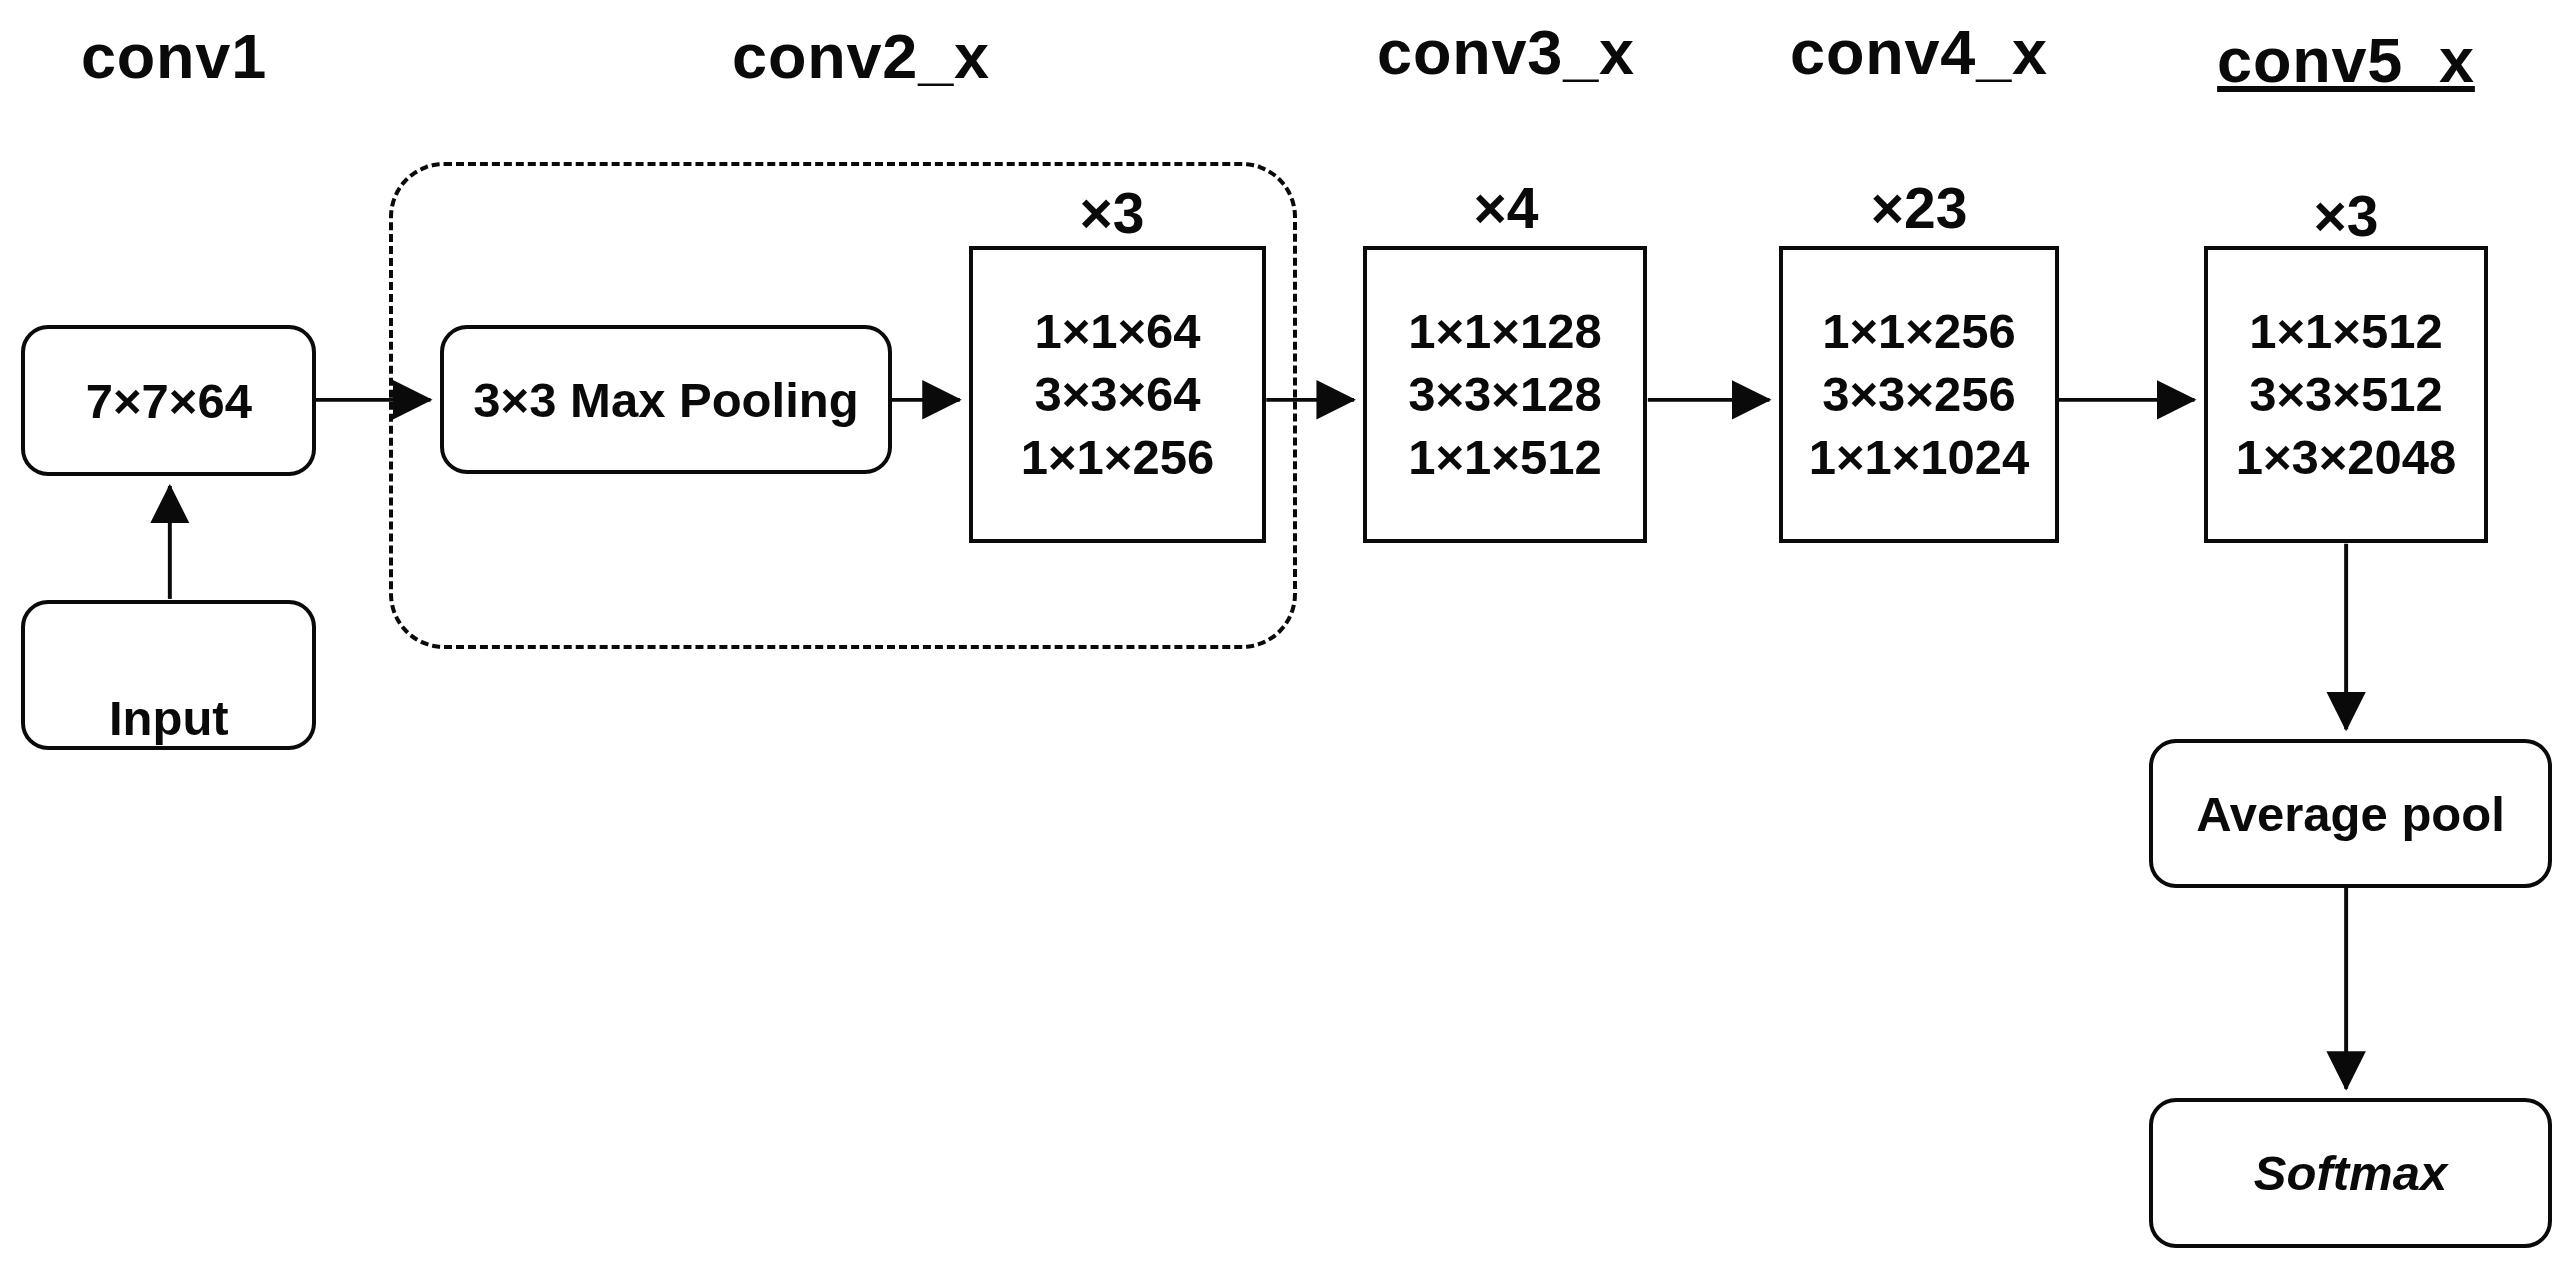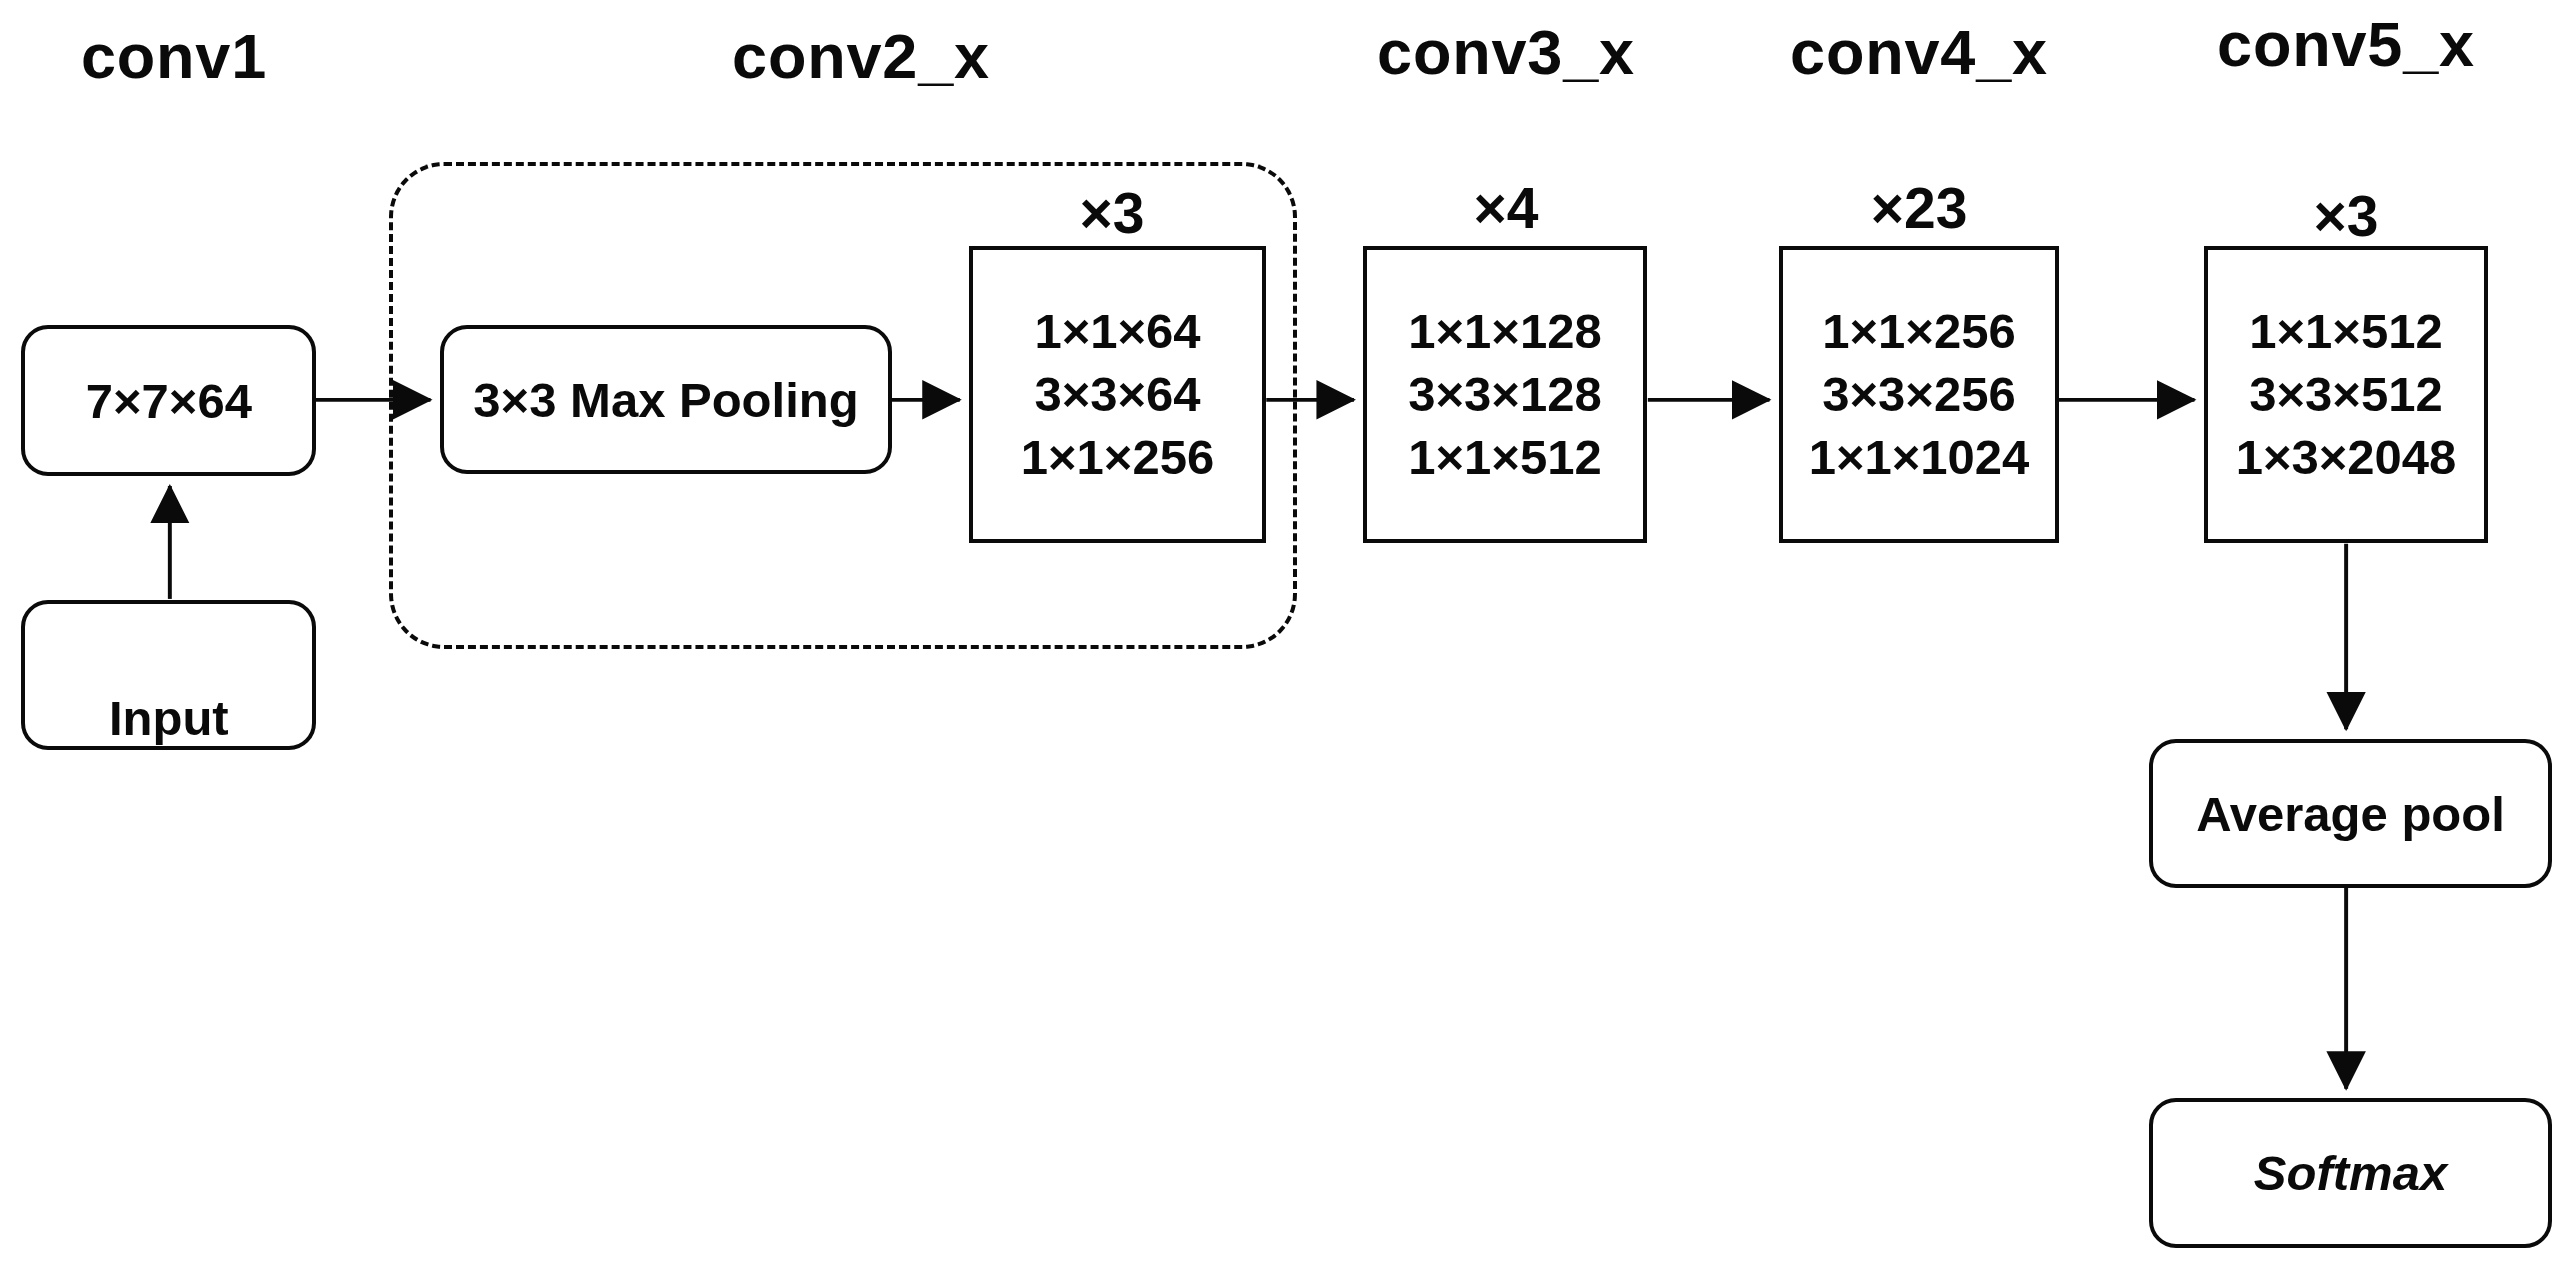--- a/index.html
+++ b/index.html
@@ -73,21 +73,21 @@
     width: 2576px;
     height: 1265px;
     pointer-events: none;
   }
 
   
   #label-conv1   { left: 166px;  top: 20px; margin-left: 8px; }
   #label-conv2x  { left: 861px; top: 20px; }
   #label-conv3x  { left: 1506px; top: 16px; }
   #label-conv4x  { left: 1919px; top: 16px; }
-  #label-conv5x  { left: 2346px; top: 8px; }
+  #label-conv5x  { left: 2346px; top: 24px; text-decoration: underline; }
 
   #node-input    { left: 21.3px;   top: 600px; width: 295px; height: 150px; justify-content: flex-end; }
   #node-conv1    { left: 21.3px;   top: 325px; width: 295px; height: 151px; }
   #group-conv2   { left: 389px;  top: 162px; width: 908px; height: 487px; }
   #node-maxpool  { left: 440px;  top: 325px; width: 452px; height: 149px; }
 
   #node-conv2rep { left: 969px; top: 246px; width: 297px; height: 297px; }
   #node-conv3rep { left: 1363px; top: 246px; width: 284px; height: 297px; }
   #node-conv4rep { left: 1779px; top: 246px; width: 280px; height: 297px; }
   #node-conv5rep { left: 2204px; top: 246px; width: 284px; height: 297px; }

